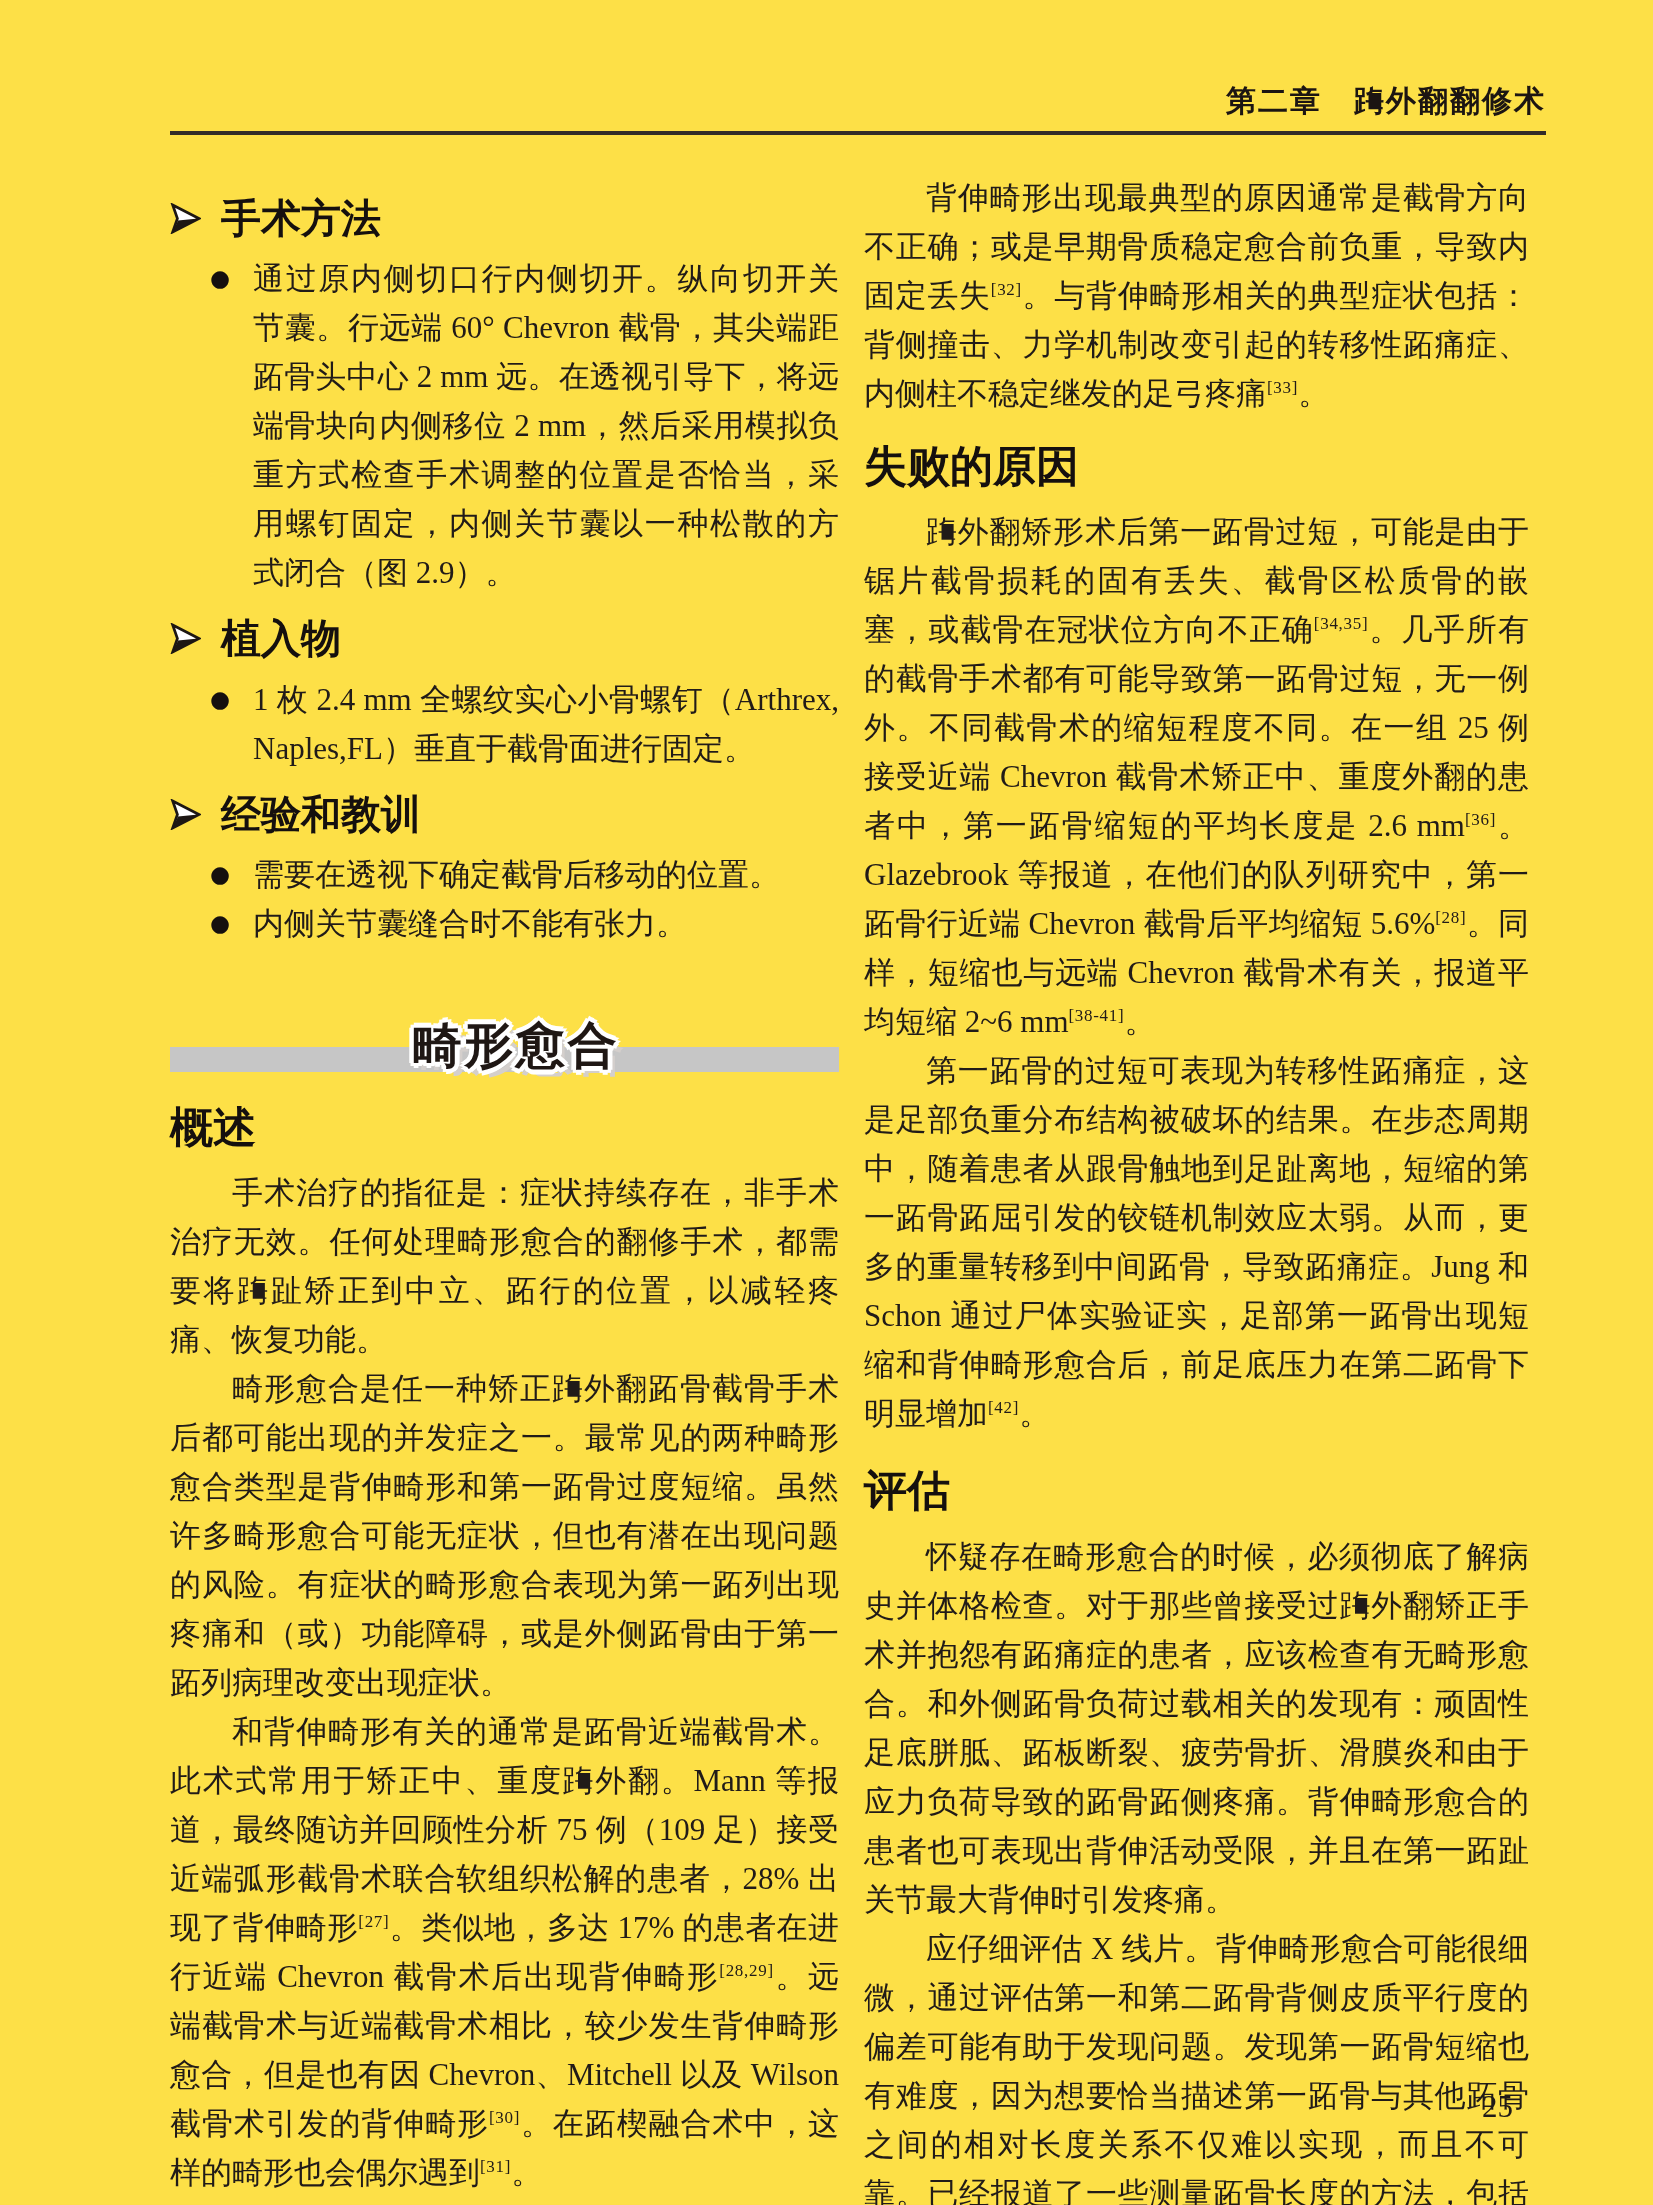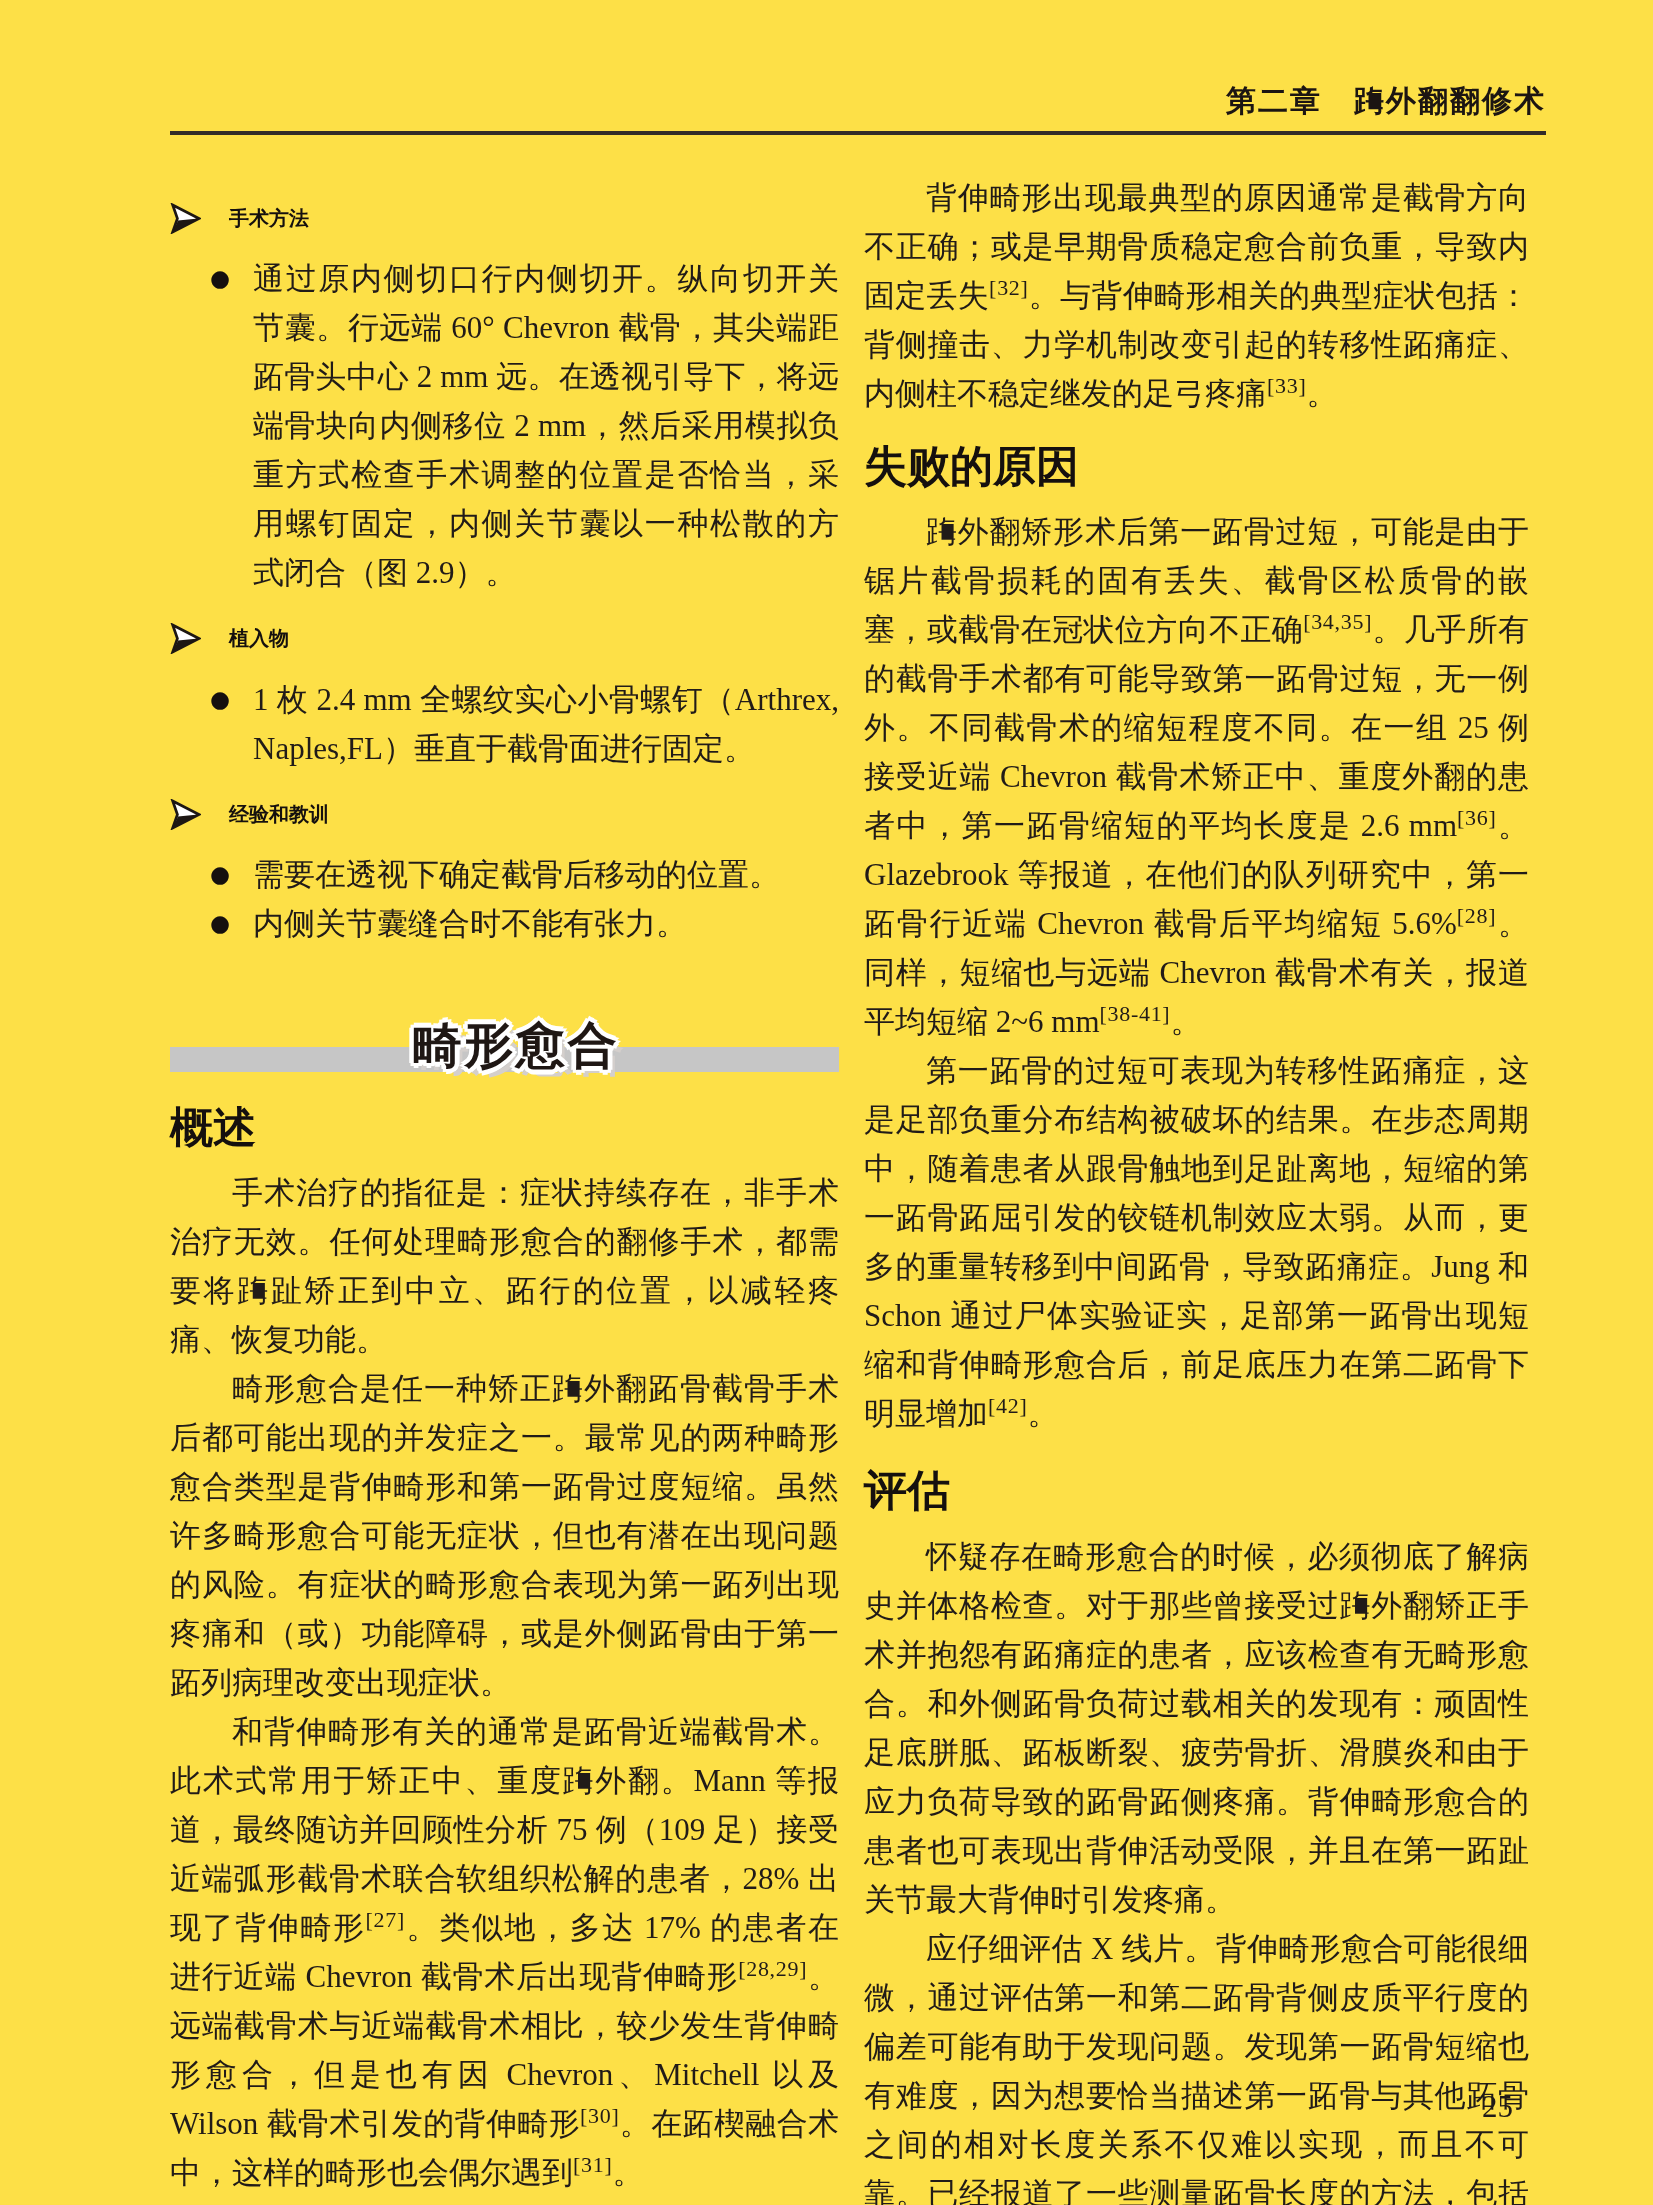--- a/index.html
+++ b/index.html
@@ -47,24 +47,24 @@
     text-align: justify;
     text-justify: inter-ideograph;
   }
   .col-left  { left: 170px;  width: 669px; }
   .col-right { left: 864px; width: 665px;  }
 
   
   .arrow-heading {
     display: flex;
     align-items: center;
-    gap: 28px;
-    font-family: "Liberation Sans", "DejaVu Sans", sans-serif;
-    font-weight: bold;
-    font-size: 20px;
+    gap: 20px;
+    font-family: "Liberation Sans", "DejaVu Sans", sans-serif;
+    font-weight: bold;
+    font-size: 40px;
     line-height: 37px;
     color: #15100e;
     text-align: left;
     margin: 23px 0 17.3px 0;
   }
   .arrow-heading.first { margin-top: 27px; }
   .arrow-icon { display: inline-flex; width: 31px; height: 31px; flex: 0 0 auto; }
 
   
   .bullet-item {
@@ -127,21 +127,21 @@
     margin: 33px 0 21.3px 0;
   }
   .sub-heading.tight-top { margin-top: 29px; }
 
   
   p.body-para {
     margin: 0;
     text-indent: 2em;
   }
   sup.ref {
-    font-size: 22px;
+    font-size: 17px;
     line-height: 0;
     vertical-align: 10.7px;
     letter-spacing: 0.7px;
   }
 
   
   .page-number {
     position: absolute;
     top: 2089px;
     left: 1482px;

